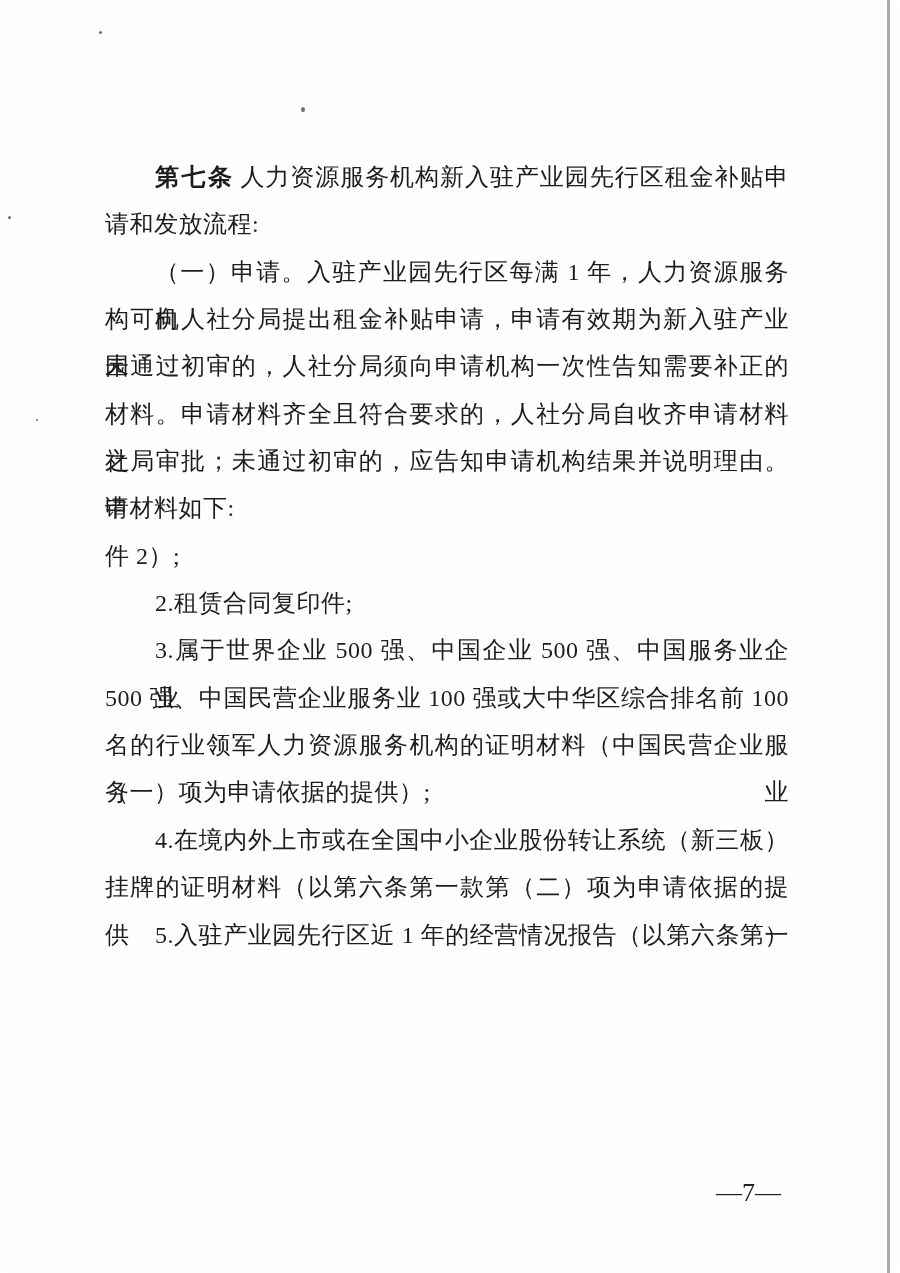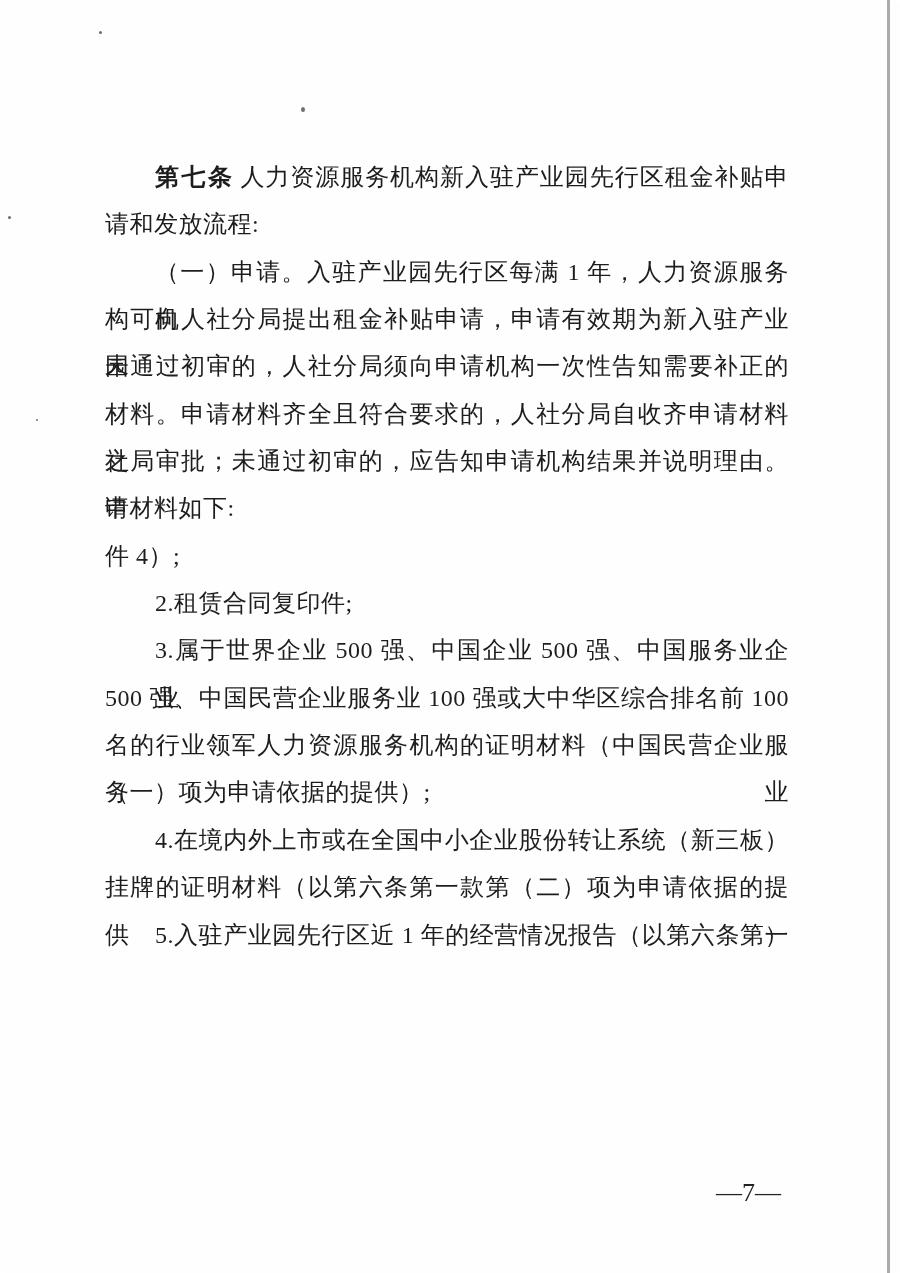--- a/index.html
+++ b/index.html
@@ -74,21 +74,21 @@
 
   <div class="text-block" id="text-block">
       <div class="line indent fill"><span class="bold-lead">第七条</span>人力资源服务机构新入驻产业园先行区租金补贴申</div>
       <div class="line">请和发放流程:</div>
       <div class="line indent fill">（一）申请。入驻产业园先行区每满 1 年，人力资源服务机</div>
       <div class="line fill">构可向人社分局提出租金补贴申请，申请有效期为新入驻产业园</div>
       <div class="line fill">未通过初审的，人社分局须向申请机构一次性告知需要补正的</div>
       <div class="line fill">材料。申请材料齐全且符合要求的，人社分局自收齐申请材料之</div>
       <div class="line fill">社局审批；未通过初审的，应告知申请机构结果并说明理由。申</div>
       <div class="line">请材料如下:</div>
-      <div class="line">件 4）;</div>
+      <div class="line">件 2）;</div>
       <div class="line indent">2.租赁合同复印件;</div>
       <div class="line indent fill">3.属于世界企业 500 强、中国企业 500 强、中国服务业企业</div>
       <div class="line fill">500 强、中国民营企业服务业 100 强或大中华区综合排名前 100</div>
       <div class="line fill">名的行业领军人力资源服务机构的证明材料（中国民营企业服务业</div>
       <div class="line">（一）项为申请依据的提供）;</div>
       <div class="line indent fill">4.在境内外上市或在全国中小企业股份转让系统（新三板）</div>
       <div class="line fill">挂牌的证明材料（以第六条第一款第（二）项为申请依据的提供）</div>
       <div class="line indent fill">5.入驻产业园先行区近 1 年的经营情况报告（以第六条第一</div>
     </div>
 

